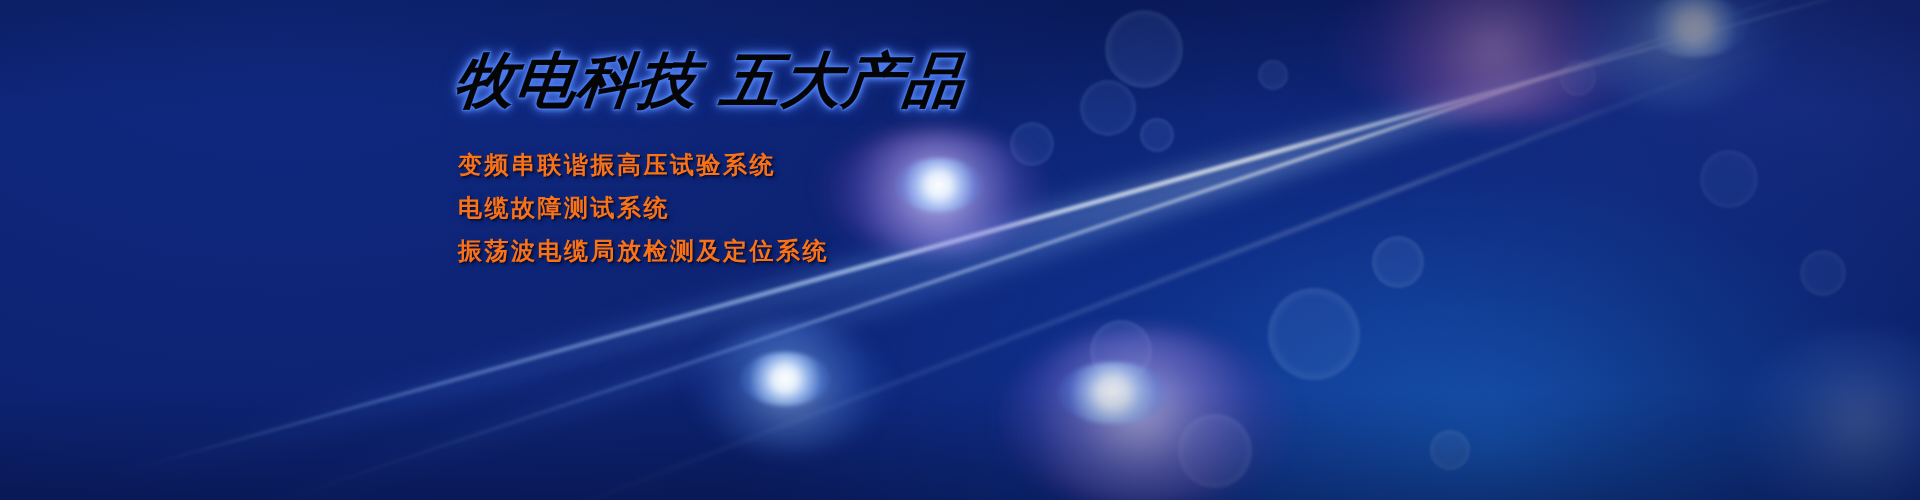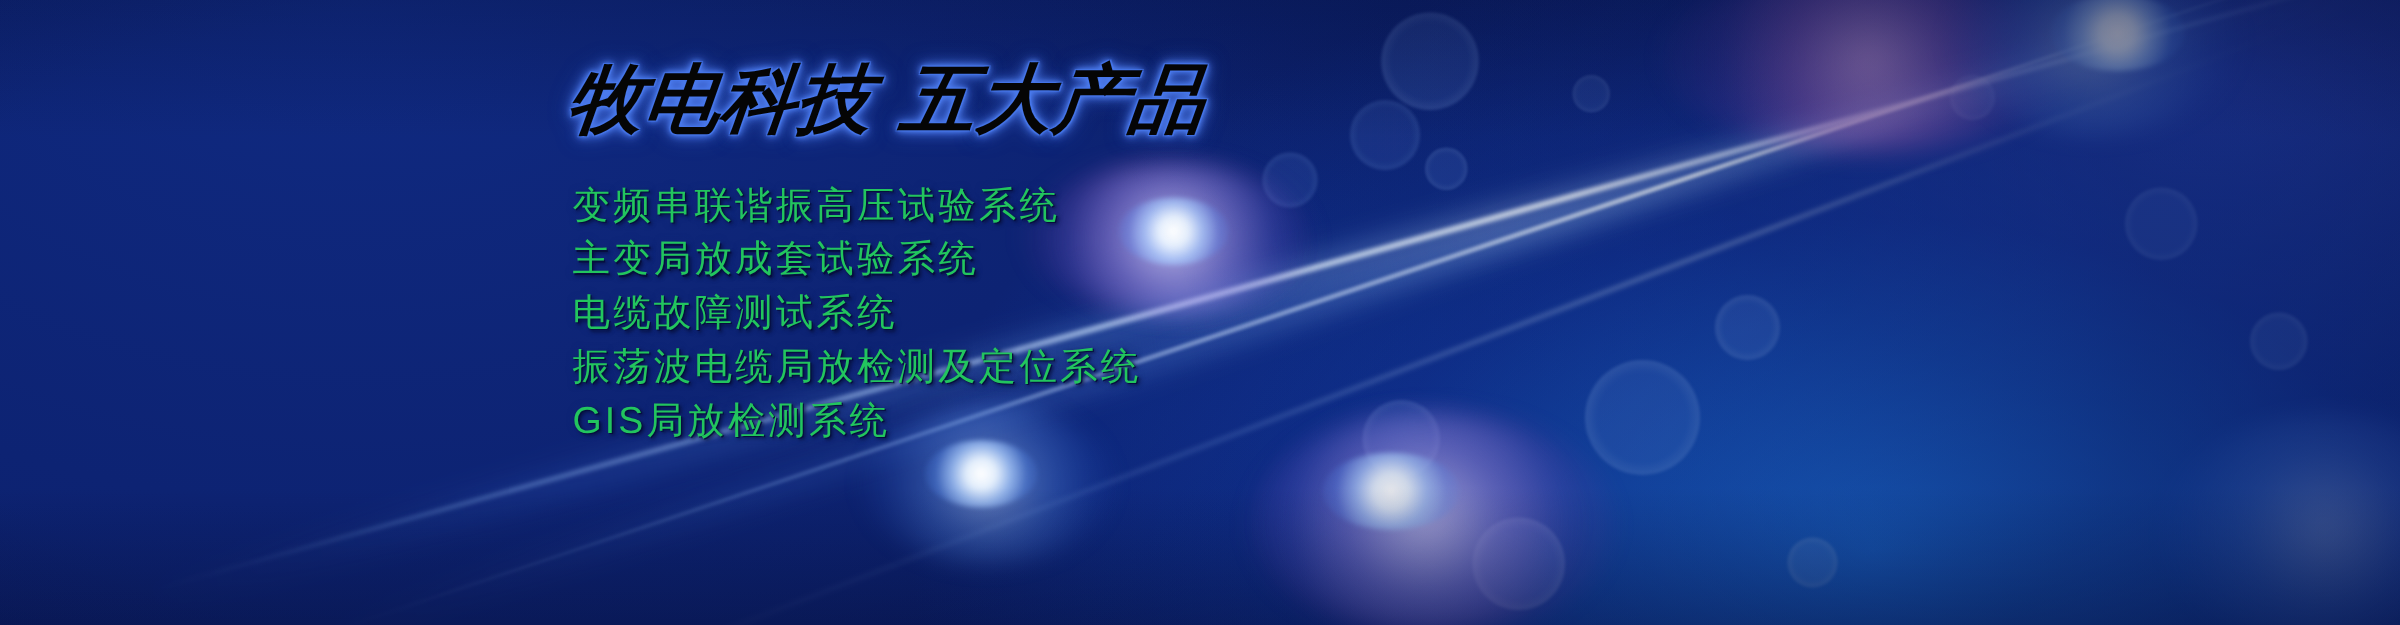--- a/index.html
+++ b/index.html
@@ -195,23 +195,23 @@
   .product-list {
     position: absolute;
     left: 458px;
     top: 143px;
     margin: 0;
     padding: 0;
     list-style: none;
   }
   .product-item {
     font-family: "Liberation Sans", "DejaVu Sans", sans-serif;
-    font-size: 30px;
-    font-weight: 400;
-    color: #22c55e;
+    font-size: 24px;
+    font-weight: 700;
+    color: #f97316;
     line-height: 43px;
     letter-spacing: 2.5px;
     white-space: nowrap;
     text-shadow:
       1px 1px 0 rgba(6,14,60,0.95),
       2px 2px 3px rgba(4,10,48,0.85),
       0 0 6px rgba(20,40,120,0.7);
   }
 </style>
 </head>
@@ -286,20 +286,18 @@
   <div class="comet comet-halo" style="left:1730px; top:330px; width:260px; height:190px; opacity:0.7;"></div>
 
   <div class="bg-vignette"></div>
 
   <div class="content">
 
     <div class="title"><span>牧电科技</span><span class="gap"></span><span>五大产品</span></div>
 
     <ul class="product-list">
       <li class="product-item">变频串联谐振高压试验系统</li>
-      <li class="product-item">主变局放成套试验系统</li>
       <li class="product-item">电缆故障测试系统</li>
       <li class="product-item">振荡波电缆局放检测及定位系统</li>
-      <li class="product-item">GIS局放检测系统</li>
     </ul>
 
   </div>
 </div>
 
 </body></html>

